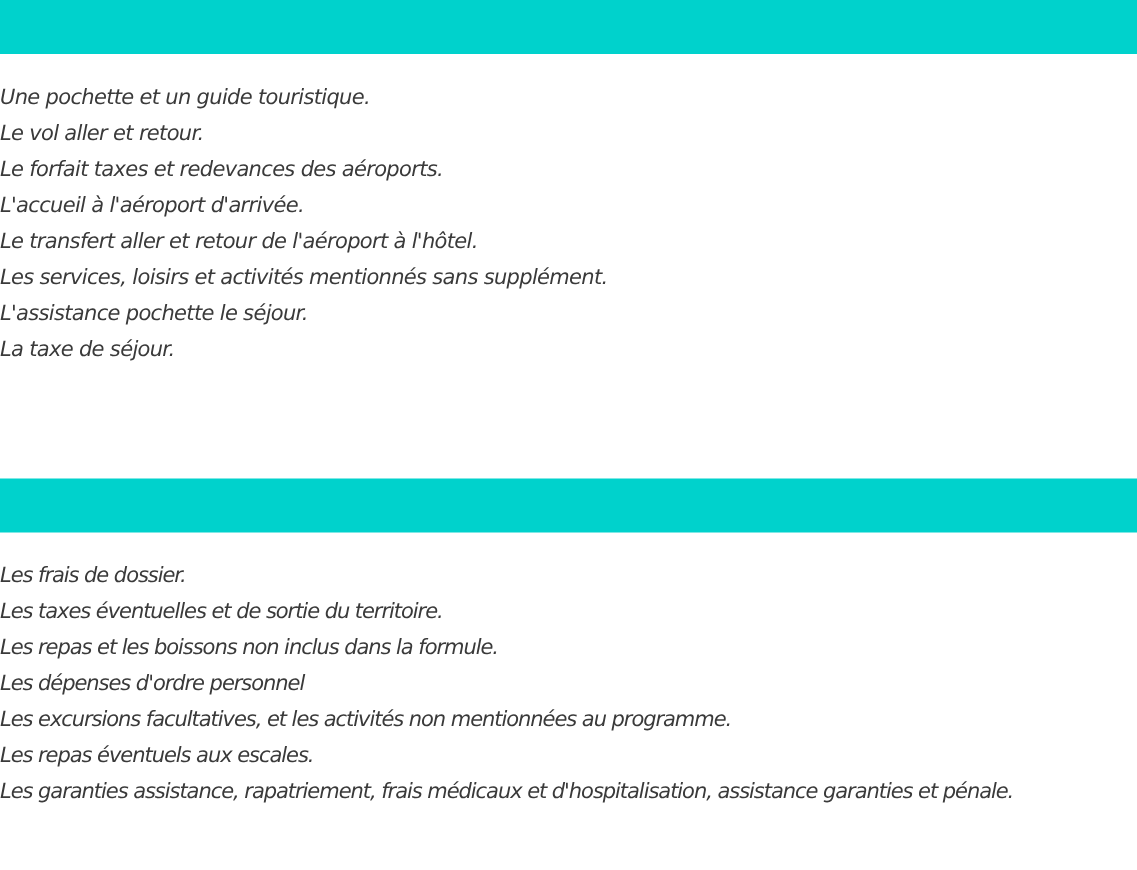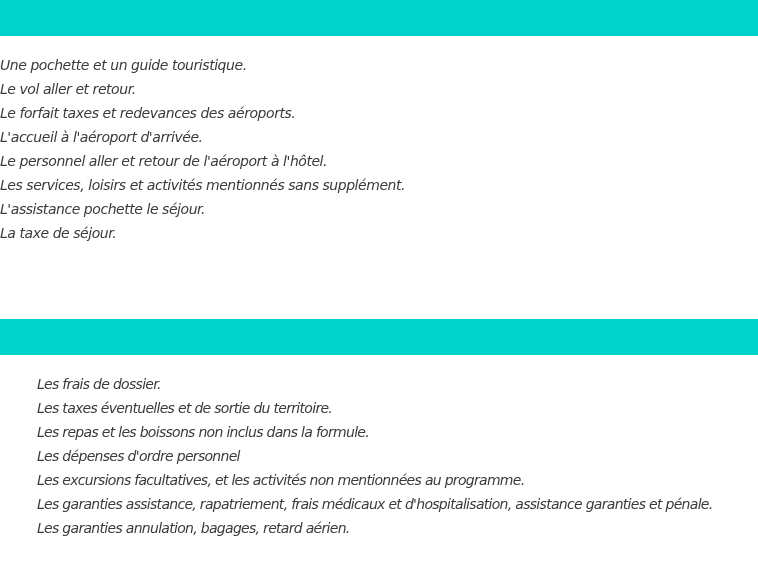--- a/index.html
+++ b/index.html
@@ -20,44 +20,44 @@
   }
   .list li {
     height: 24px; line-height: 24px;
     font-style: italic; font-size: 14px; color: #3a3a3a;
     letter-spacing: -0.45px; white-space: nowrap;
     font-family: "DejaVu Sans", sans-serif;
   }
   #sec1 { top: 0; }
   #list1 { top: 53px; }
   #sec2 { top: 319px; }
-  #list2 { top: 372px; padding-left: 37px; }
+  #list2 { top: 372px; }
   #list2 li { letter-spacing: -0.7px; }
 </style>
 </head>
 <body>
 
 <div class="section-header" id="sec1">
   <h2>Ce prix comprend</h2>
 </div>
 <ul class="list" id="list1">
   <li>Une pochette et un guide touristique.</li>
   <li>Le vol aller et retour.</li>
   <li>Le forfait taxes et redevances des aéroports.</li>
   <li>L'accueil à l'aéroport d'arrivée.</li>
-  <li>Le personnel aller et retour de l'aéroport à l'hôtel.</li>
+  <li>Le transfert aller et retour de l'aéroport à l'hôtel.</li>
   <li>Les services, loisirs et activités mentionnés sans supplément.</li>
   <li>L'assistance pochette le séjour.</li>
   <li>La taxe de séjour.</li>
 </ul>
 
 <div class="section-header" id="sec2">
   <h2>Les prix ne facultatives pas</h2>
 </div>
 <ul class="list" id="list2">
   <li>Les frais de dossier.</li>
   <li>Les taxes éventuelles et de sortie du territoire.</li>
   <li>Les repas et les boissons non inclus dans la formule.</li>
   <li>Les dépenses d'ordre personnel</li>
   <li>Les excursions facultatives, et les activités non mentionnées au programme.</li>
+  <li>Les repas éventuels aux escales.</li>
   <li>Les garanties assistance, rapatriement, frais médicaux et d'hospitalisation, assistance garanties et pénale.</li>
-  <li>Les garanties annulation, bagages, retard aérien.</li>
 </ul>
 
 </body></html>

